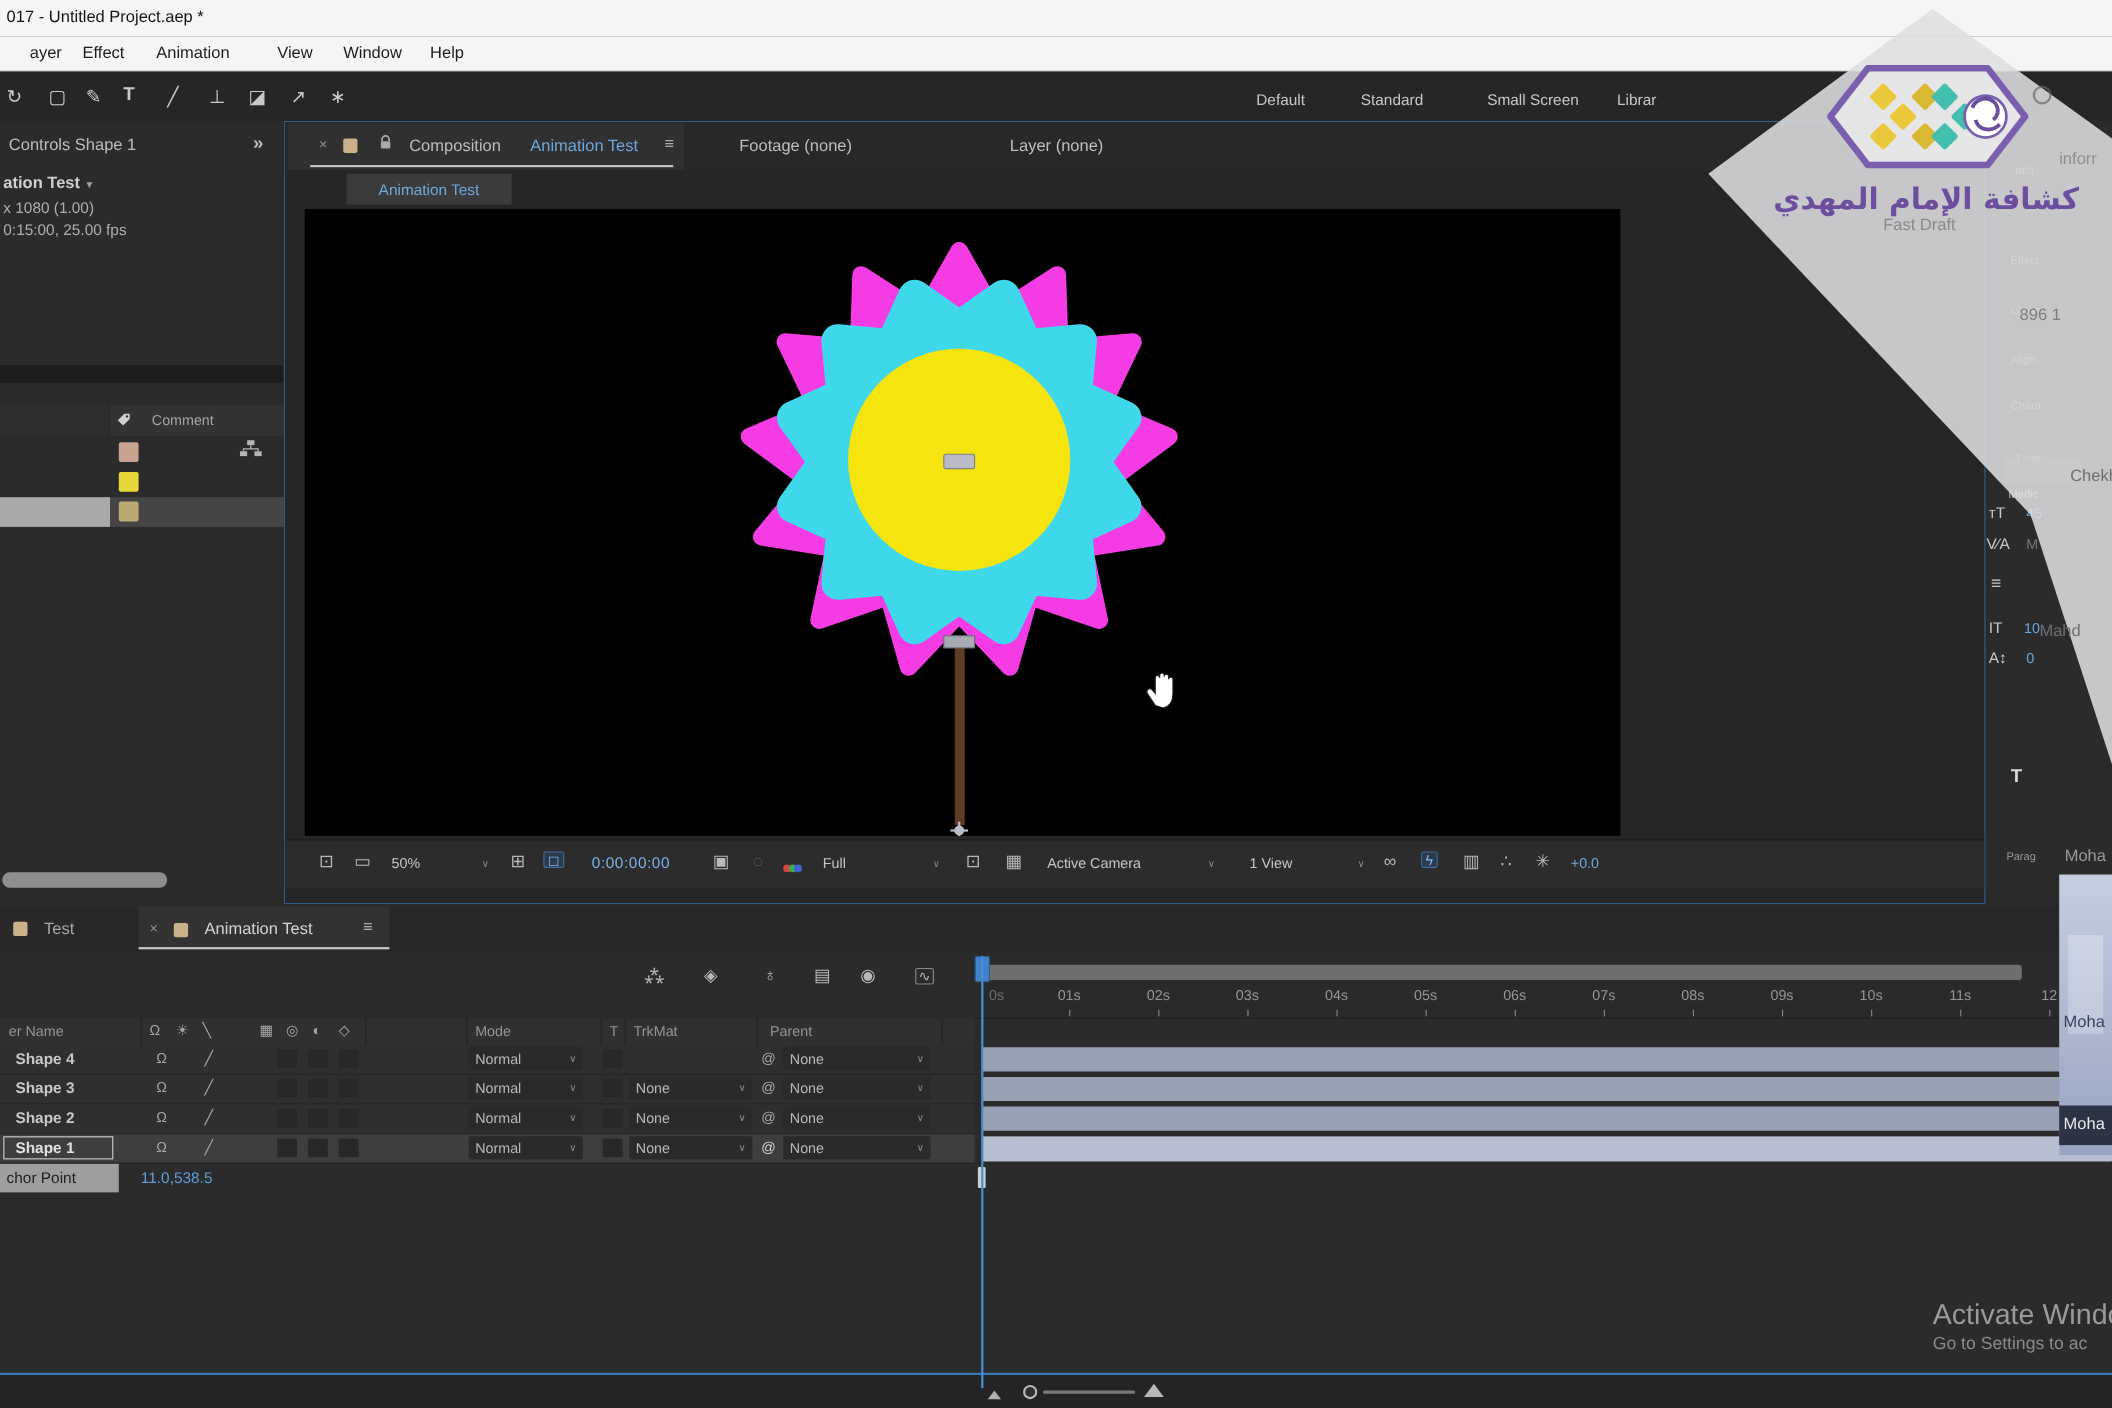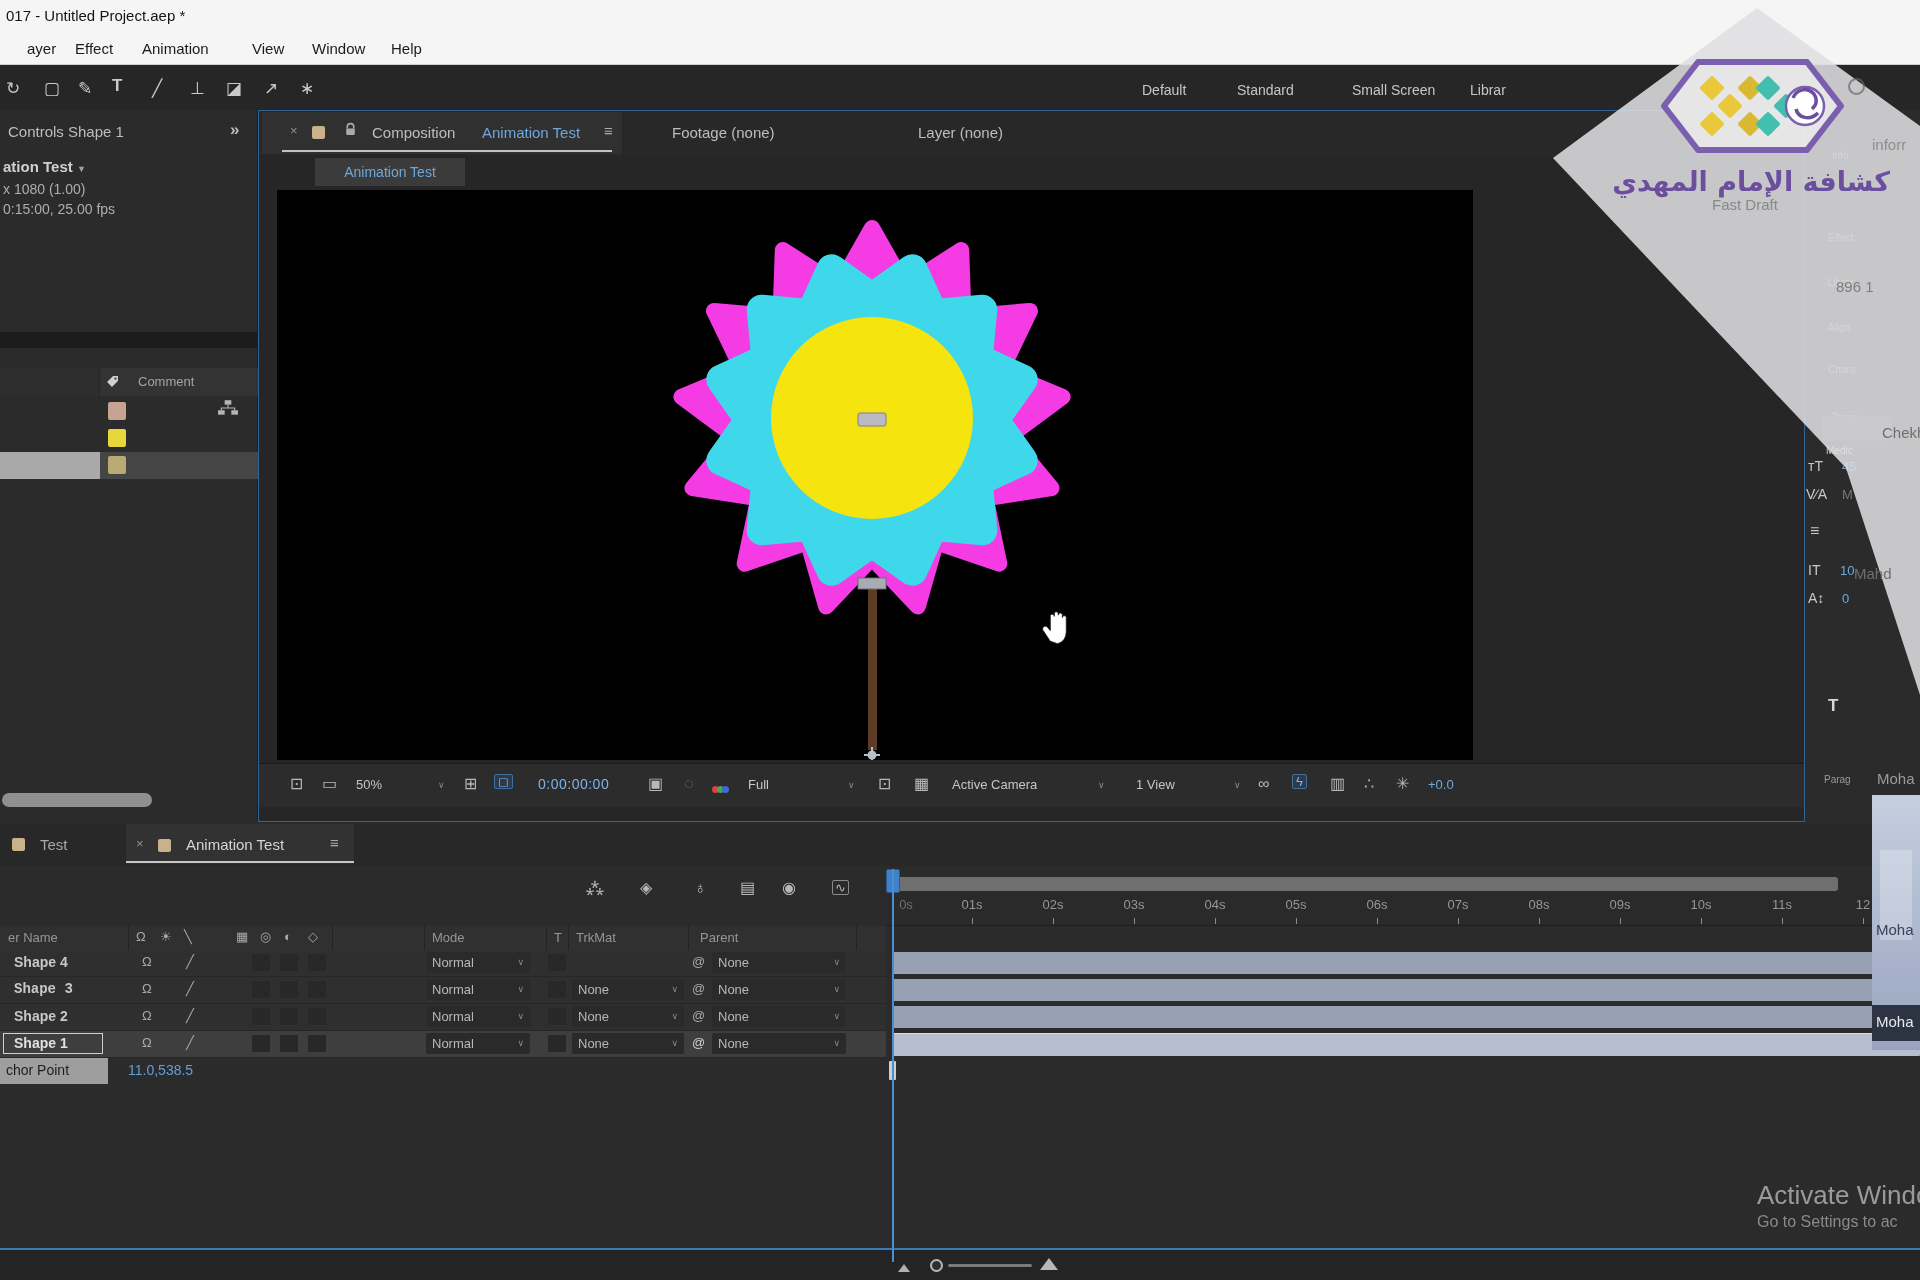--- a/index.html
+++ b/index.html
@@ -266,21 +266,21 @@
     </div>
   <span class="swc" style="left:548px;top:954px;"></span>
   <span class="abs rowic" style="left:692px;top:954px;">@</span>
   <div class="dd" style="left:712px;top:952px;width:134px;height:21px;">
       <span>None</span>
       <span class="caret">∨</span>
     </div>
   <div class="rowline" style="top:976px;"></div>
 
   <div class="abs" style="left:0;top:977px;width:886px;height:26px;background:#2f2f2f;"></div>
-  <span class="abs" style="left:14px;top:981px;font-size:14px;color:#c8c8c8;font-weight:bold;font-family:Liberation Mono, monospace;">Shape 3</span>
+  <span class="abs" style="left:14px;top:981px;font-size:14px;color:#c8c8c8;font-weight:bold;">Shape 3</span>
   <span class="abs rowic" style="left:142px;top:981px;">Ω</span>
   <span class="abs rowic" style="left:186px;top:981px;">╱</span>
   <span class="swc" style="left:252px;top:981px;"></span>
     <span class="swc" style="left:280px;top:981px;"></span>
     <span class="swc" style="left:308px;top:981px;"></span>
   <div class="dd" style="left:426px;top:979px;width:104px;height:21px;">
       <span>Normal</span>
       <span class="caret">∨</span>
     </div>
   <span class="swc" style="left:548px;top:981px;"></span>

